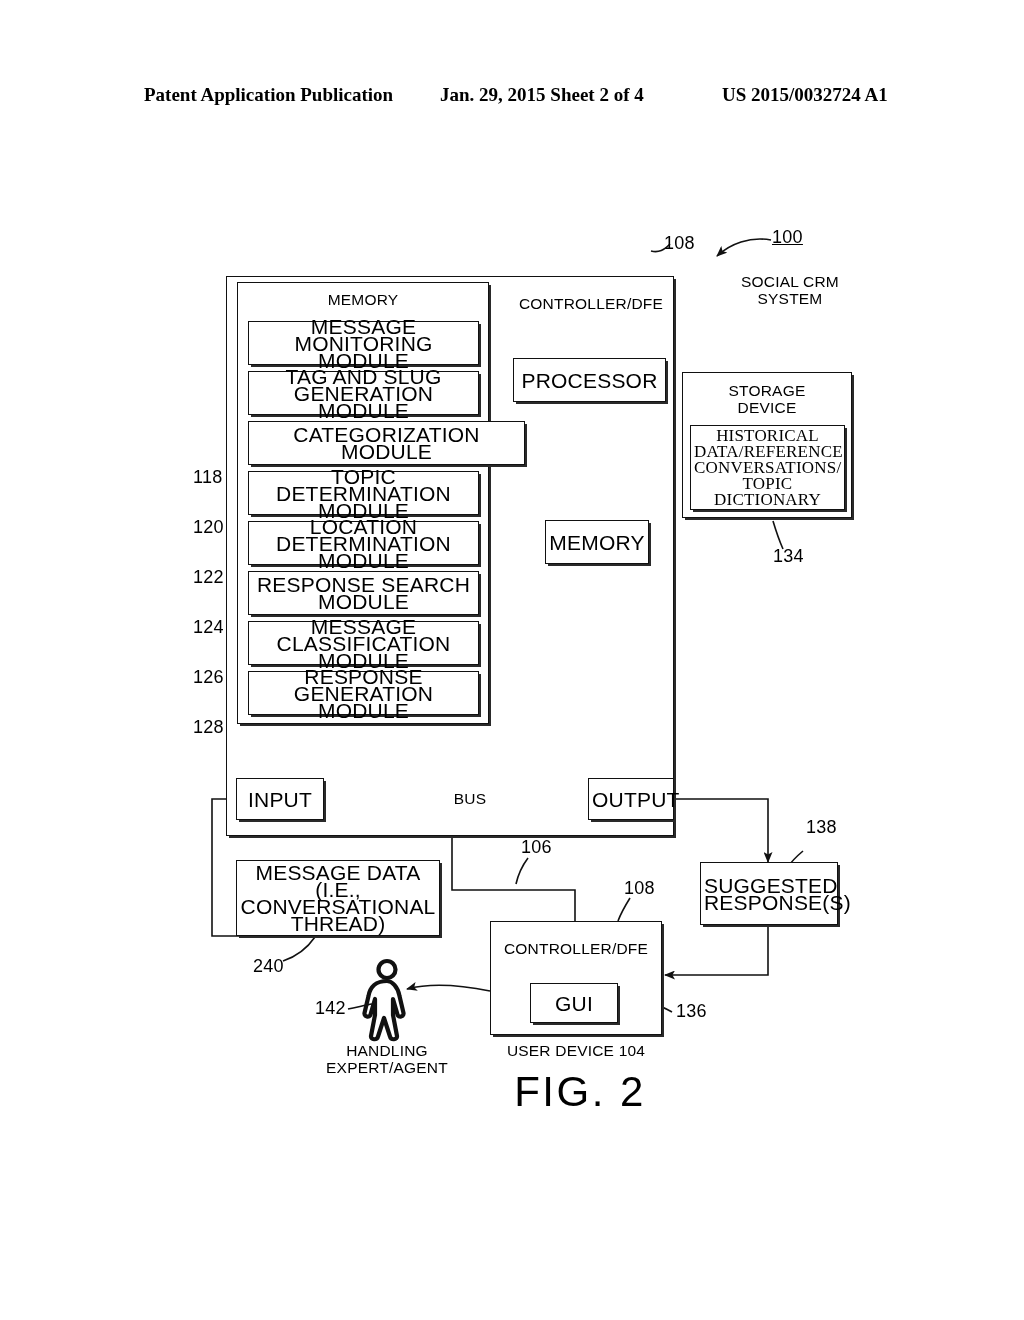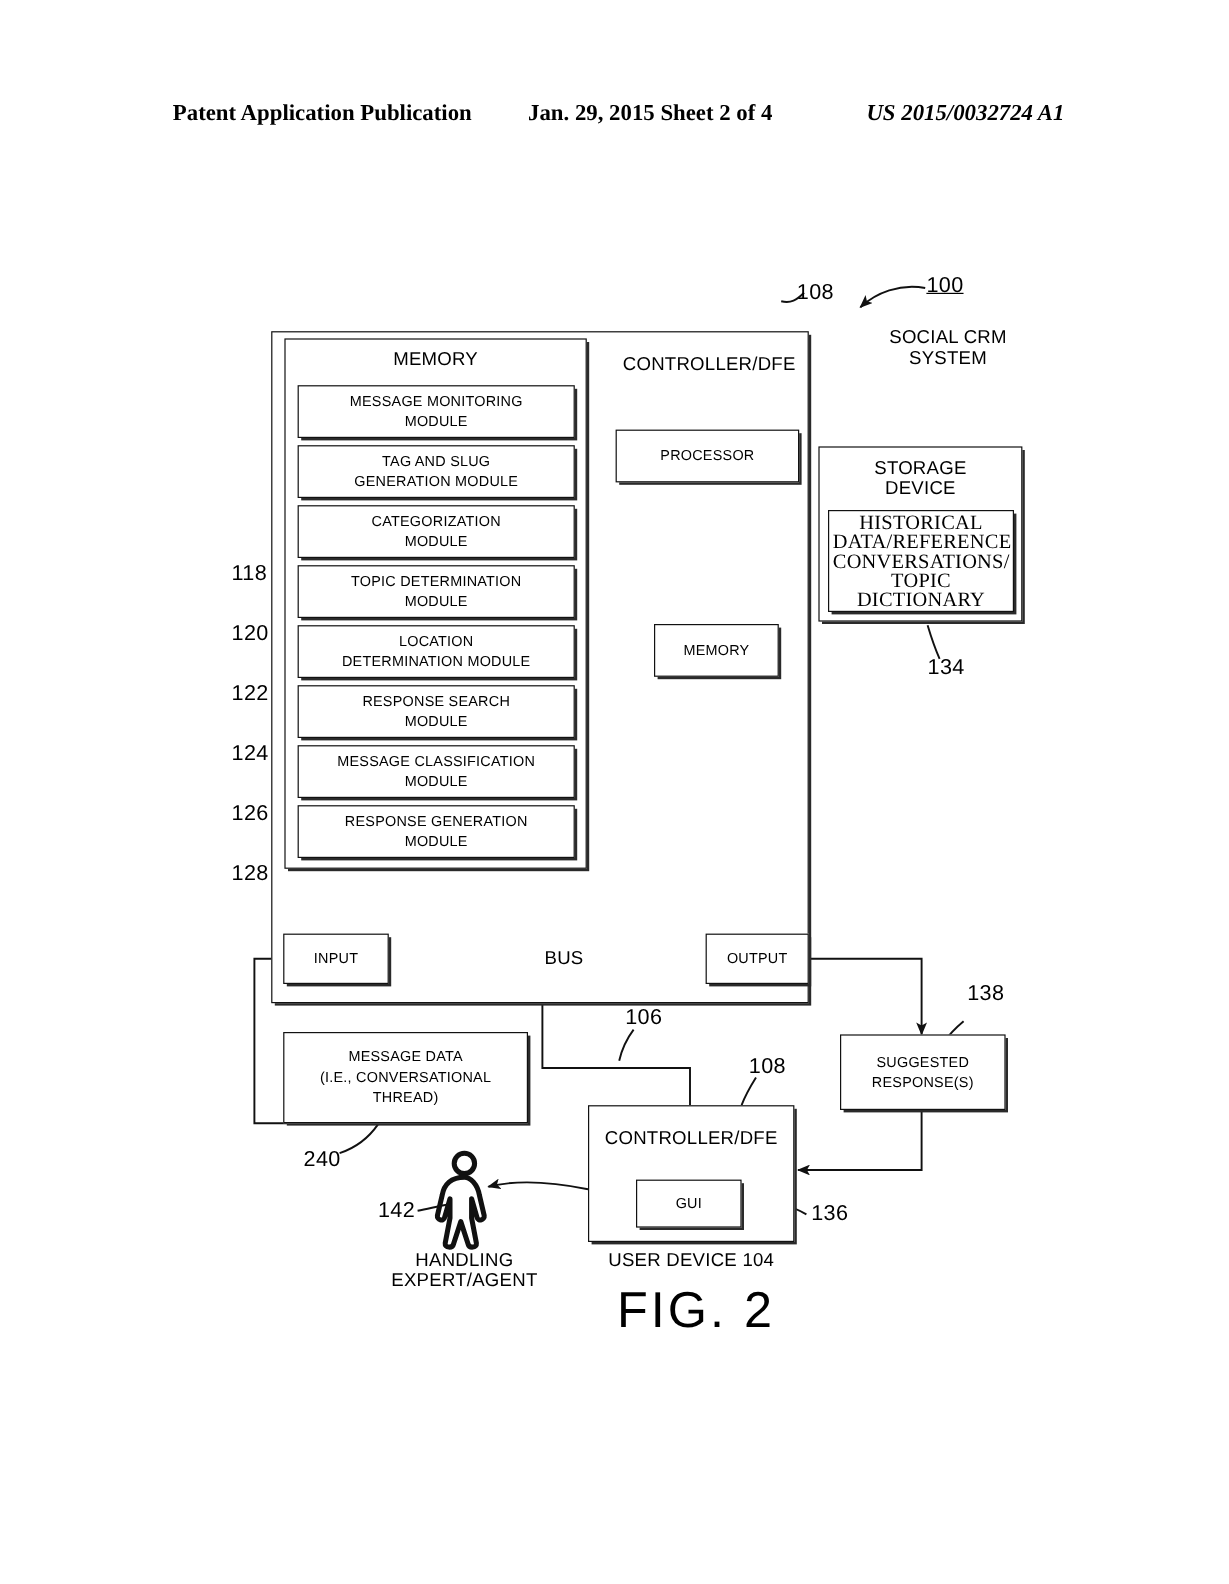--- a/index.html
+++ b/index.html
@@ -24,21 +24,21 @@
     left: 16px;
     width: 940px;
     height: 30px;
     font-family: "Liberation Serif", serif;
     font-weight: bold;
     font-size: 19px;
     letter-spacing: 0px;
   }
   #page-header .hdr-left   { position: absolute; left: 128px;  top: 0; white-space: nowrap; }
   #page-header .hdr-mid    { position: absolute; left: 424px;  top: 0; white-space: nowrap; }
-  #page-header .hdr-right  { position: absolute; left: 706px;  top: 0; white-space: nowrap; font-style: italic; }
+  #page-header .hdr-right  { position: absolute; left: 706px;  top: 0; white-space: nowrap; }
 
   
   #figure {
     position: absolute;
     left: 0;
     top: 0;
     width: 1024px;
     height: 1320px;
   }
   #figure svg { position: absolute; left: 0; top: 0; }
@@ -61,21 +61,21 @@
     letter-spacing: 0.2px;
     white-space: pre-line;
   }
 
   .boxlabel {
     position: absolute;
     left: 0; right: 0;
     top: 50%;
     transform: translateY(-50%);
     text-align: center;
-    font-size: 12px;
+    font-size: 21px;
     line-height: 17px;
     letter-spacing: 0.2px;
     white-space: pre-line;
     padding: 0 3px;
     box-sizing: border-box;
   }
 
   .caption {
     position: absolute;
     text-align: center;
@@ -227,21 +227,21 @@
   </div>
 
   <div class="pbox" style="left:248px; top:321px; width:231px; height:44px;">
     <div class="boxlabel">MESSAGE MONITORING
 MODULE</div>
   </div>
   <div class="pbox" style="left:248px; top:371px; width:231px; height:44px;">
     <div class="boxlabel">TAG AND SLUG
 GENERATION MODULE</div>
   </div>
-  <div class="pbox" style="left:248px; top:421px; width:231px; height:44px;">
+  <div class="pbox" style="left:248px; top:421px; width:277px; height:44px;">
     <div class="boxlabel">CATEGORIZATION
 MODULE</div>
   </div>
   <div class="pbox" style="left:248px; top:471px; width:231px; height:44px;">
     <div class="boxlabel">TOPIC DETERMINATION
 MODULE</div>
   </div>
   <div class="pbox" style="left:248px; top:521px; width:231px; height:44px;">
     <div class="boxlabel">LOCATION
 DETERMINATION MODULE</div>

